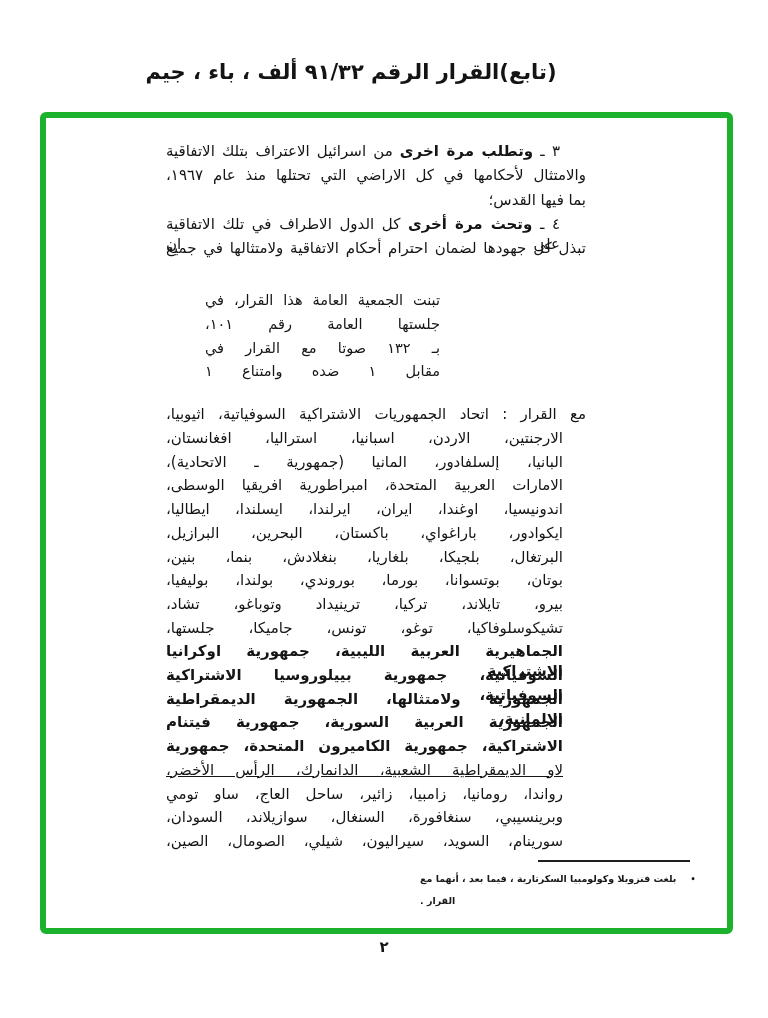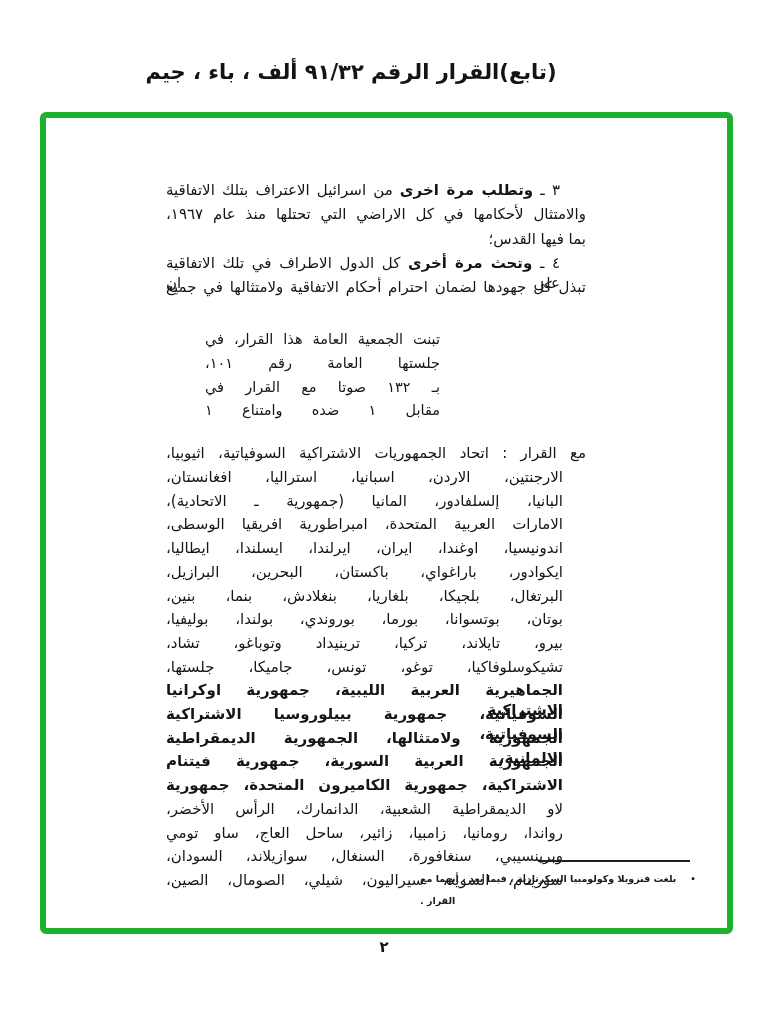--- a/index.html
+++ b/index.html
@@ -19,21 +19,21 @@
   }
   
   .frame{
     position:absolute;left:40px;top:112px;width:693px;height:822px;
     border:6px solid var(--green,#1cb22d);border-radius:6px;box-sizing:border-box;
     background:transparent;
   }
   
   .tl{
     position:absolute;direction:rtl;font-size:15px;line-height:20px;
-    text-align:justify;text-align-last:justify;color:#151515;margin-top:39px;
+    text-align:justify;text-align-last:justify;color:#151515;
   }
   .w-full{left:166px;width:420px;}
   .w-ind{left:166px;width:394px;}   
   .w-cont{left:166px;width:397px;}  
   .flushr{text-align:right;text-align-last:right;}
   .bold{font-weight:bold;}
   
   .adp{left:205px;width:235px;font-size:14.5px;}
   .adp-last{text-align:left;text-align-last:left;}
   .fn-star{font-size:9px;vertical-align:super;}
@@ -81,21 +81,21 @@
       <div class="tl w-cont" style="top: 522.8px;">ايكوادور، باراغواي، باكستان، البحرين، البرازيل،</div>
       <div class="tl w-cont" style="top: 546.5px;">البرتغال، بلجيكا، بلغاريا، بنغلادش، بنما، بنين،</div>
       <div class="tl w-cont" style="top: 570.2px;">بوتان، بوتسوانا، بورما، بوروندي، بولندا، بوليفيا،</div>
       <div class="tl w-cont" style="top: 593.9px;">بيرو، تايلاند، تركيا، ترينيداد وتوباغو، تشاد،</div>
       <div class="tl w-cont" style="top: 617.6px;">تشيكوسلوفاكيا، توغو، تونس، جاميكا، جلستها،</div>
       <div class="tl w-cont bold" style="top: 641.3px;">الجماهيرية العربية الليبية، جمهورية اوكرانيا الاشتراكية</div>
       <div class="tl w-cont bold" style="top: 665px;">السوفياتية، جمهورية بييلوروسيا الاشتراكية السوفياتية،</div>
       <div class="tl w-cont bold" style="top: 688.7px;">الجمهورية ولامتثالها، الجمهورية الديمقراطية الالمانية،</div>
       <div class="tl w-cont bold" style="top: 712.4px;">الجمهورية العربية السورية، جمهورية فيتنام</div>
       <div class="tl w-cont bold" style="top: 736.1px;">الاشتراكية، جمهورية الكاميرون المتحدة، جمهورية</div>
-      <div class="tl w-cont" style="top: 759.8px;">لاو الديمقراطية الشعبية، الدانمارك، الرأس الأخضر،</div>
+      <div class="tl w-cont" style="top: 759.8px; text-decoration: underline;">لاو الديمقراطية الشعبية، الدانمارك، الرأس الأخضر،</div>
       <div class="tl w-cont" style="top: 783.5px;">رواندا، رومانيا، زامبيا، زائير، ساحل العاج، ساو تومي</div>
       <div class="tl w-cont" style="top: 807.2px;">وبرينسيبي، سنغافورة، السنغال، سوازيلاند، السودان،</div>
       <div class="tl w-cont" style="top: 830.9px;">سورينام، السويد، سيراليون، شيلي، الصومال، الصين،</div>
     </div>
 
   <div class="fn-rule"></div>
   <div class="footnote"><span class="fn-bullet">•</span><span>بلغت فنزويلا وكولومبيا السكرتارية ، فيما بعد ، أنهما مع القرار .</span></div>
 
   <div class="pgnum">٢</div>
 

